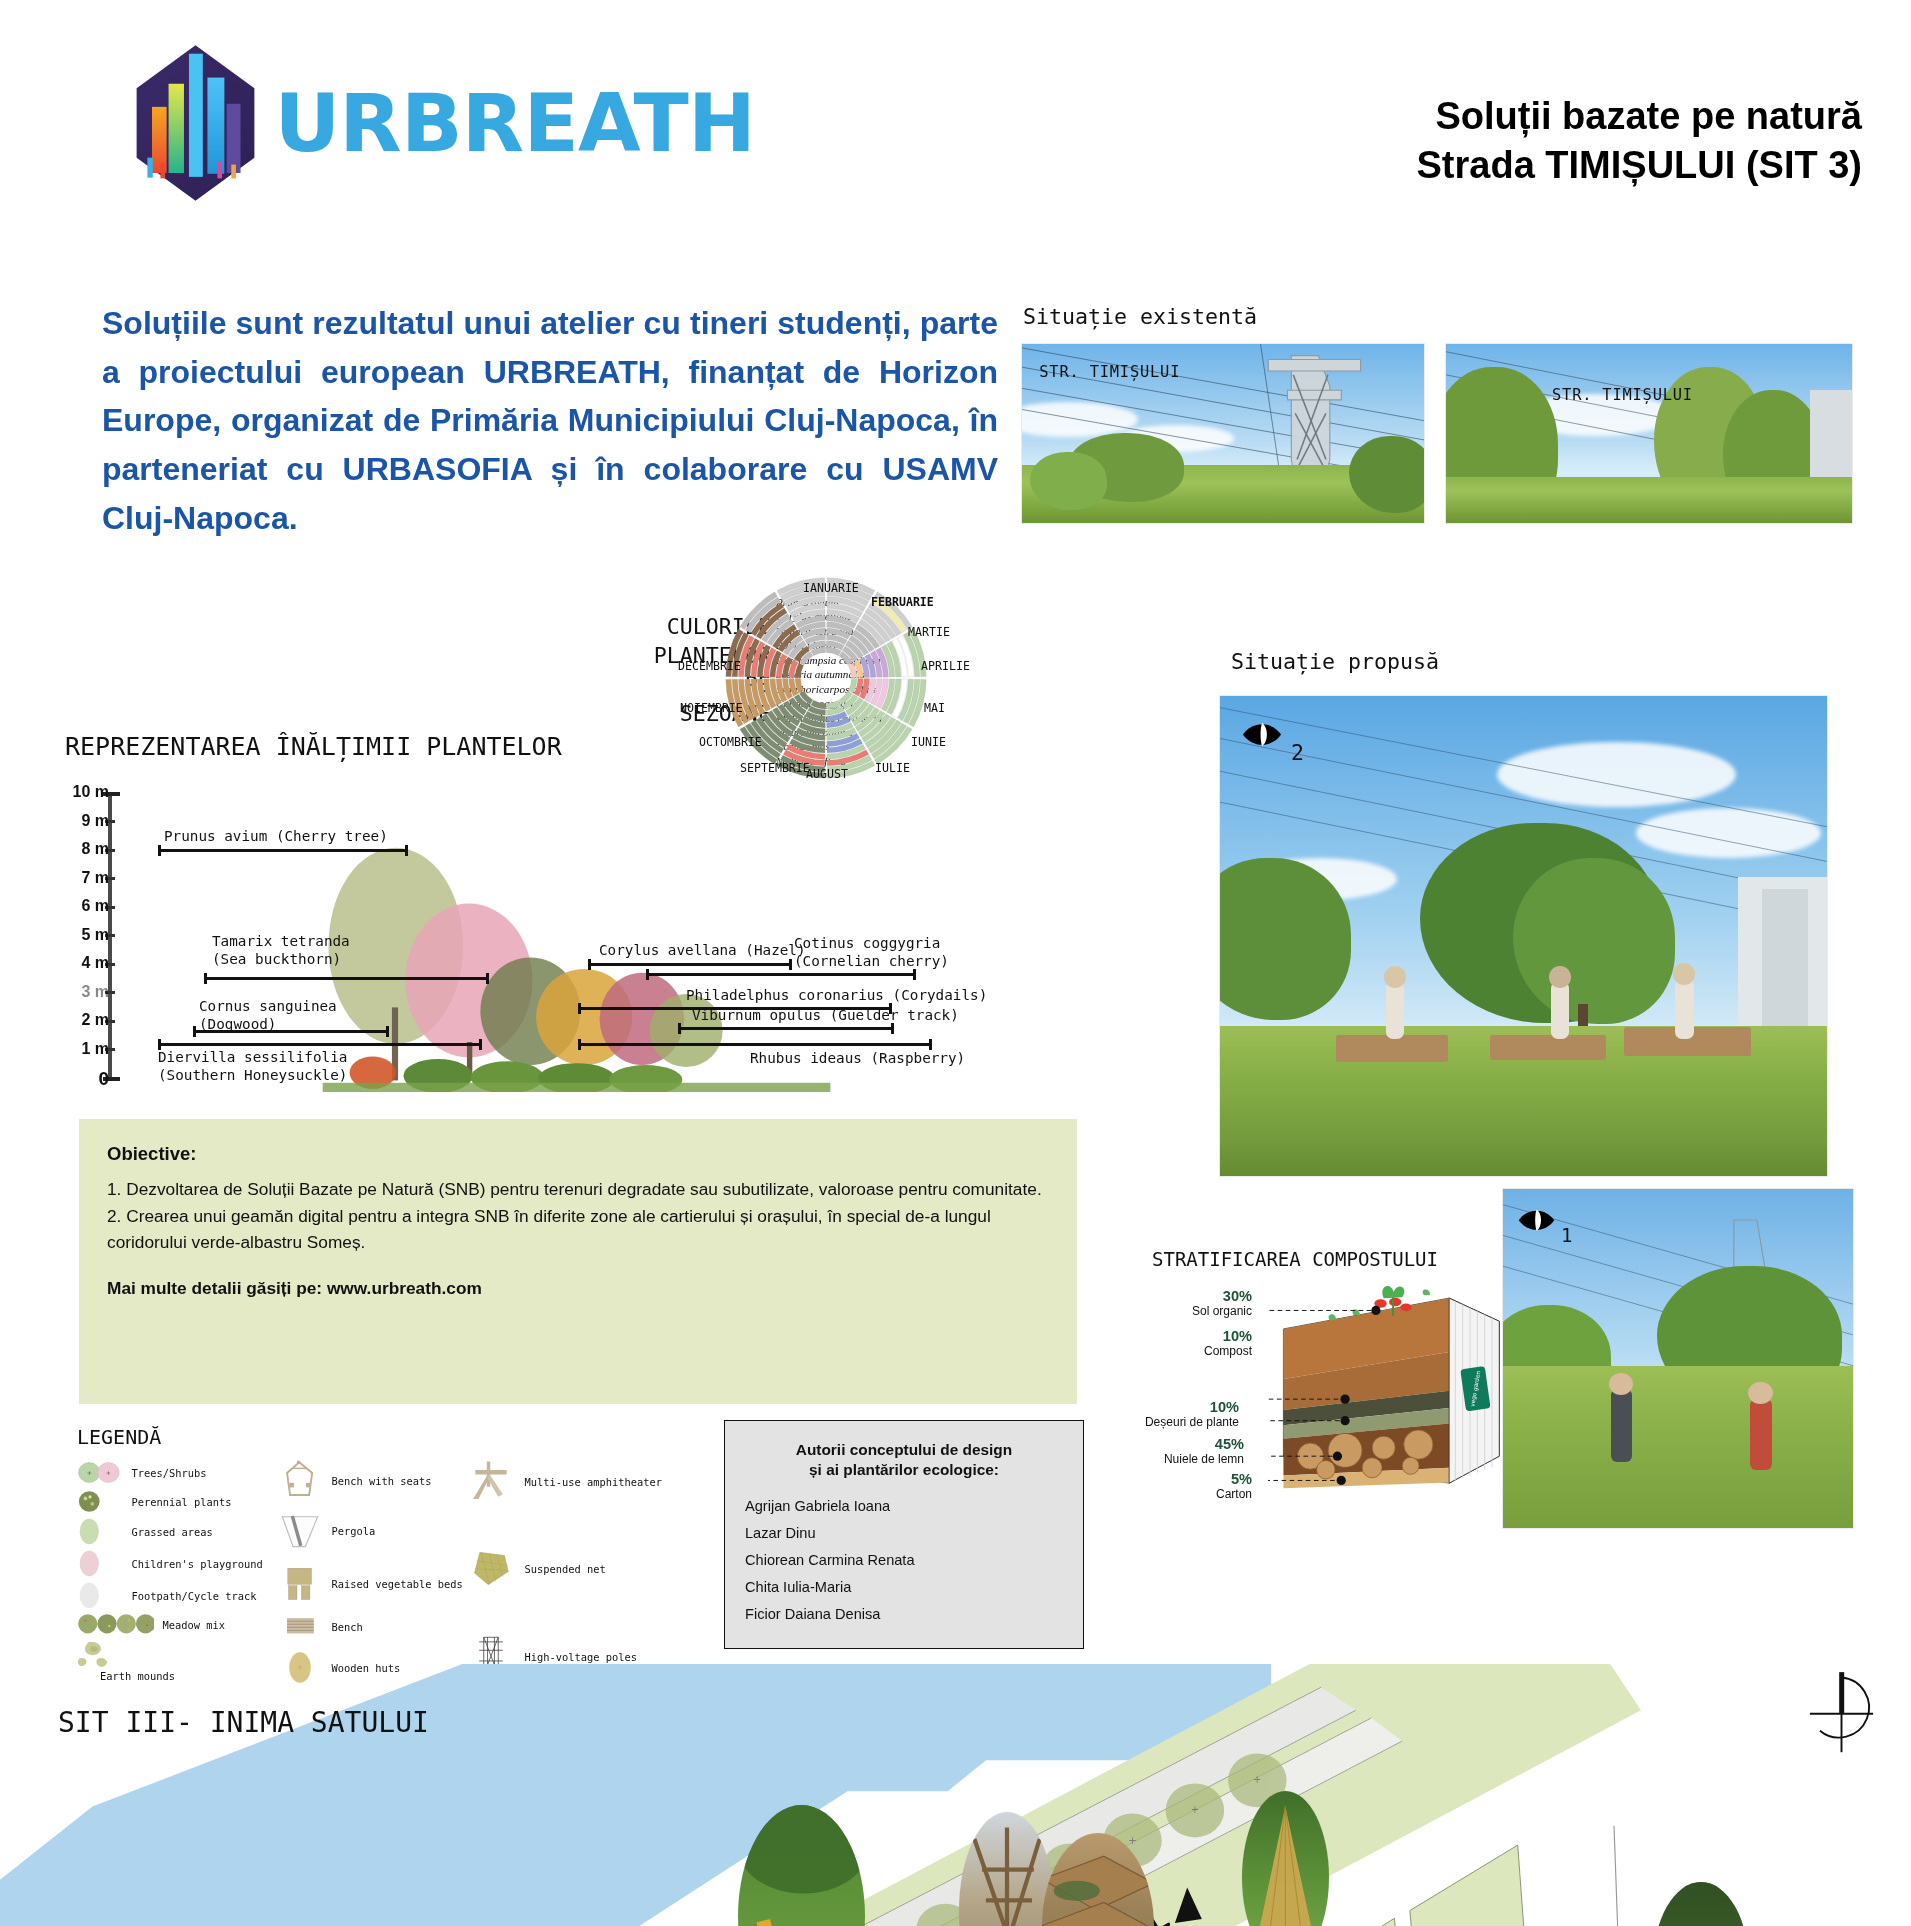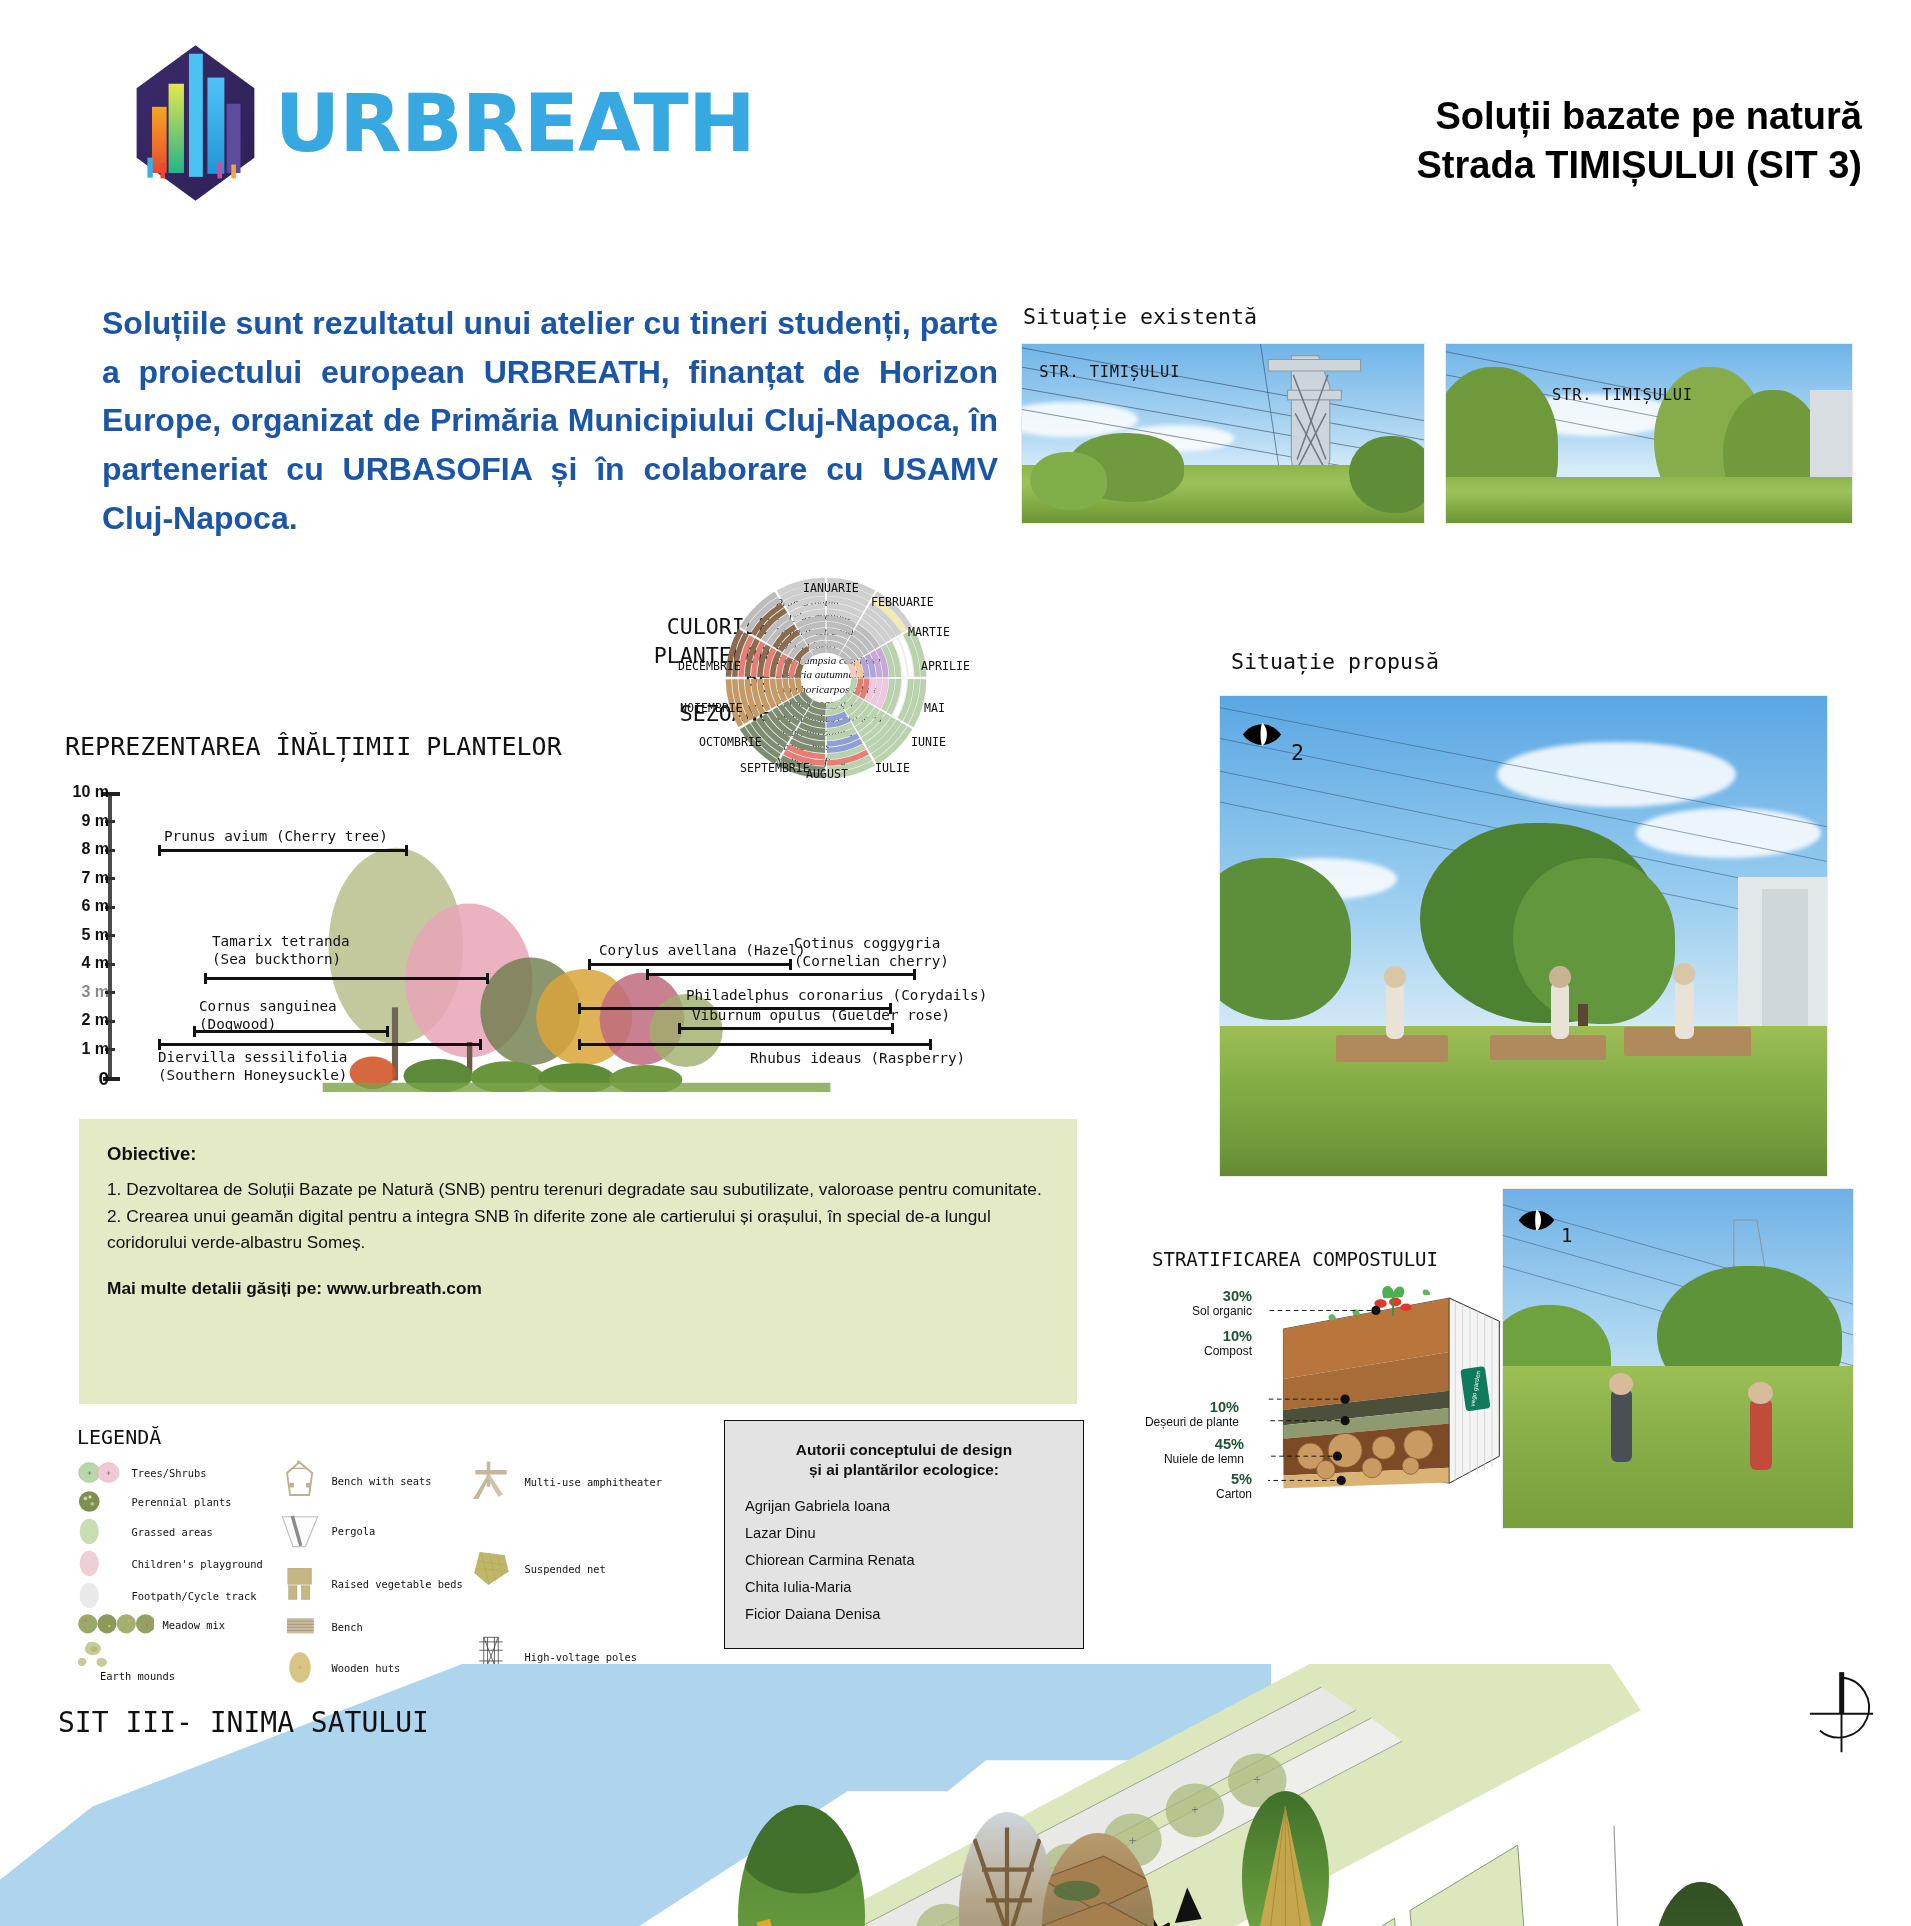--- a/index.html
+++ b/index.html
@@ -351,21 +351,21 @@
   <div class="ht-bar" style="left:586px;top:189px;width:270px;"></div>
   <div class="ht-name" style="left:734px;top:151px;">
     <span>Cotinus coggygria</span><br>
     <span>(Cornelian cherry)</span>
   </div>
 
   <div class="ht-bar" style="left:518px;top:223px;width:314px;"></div>
   <div class="ht-name" style="left:626px;top:203px;">Philadelphus coronarius (Corydails)</div>
 
   <div class="ht-bar" style="left:618px;top:243px;width:216px;"></div>
-  <div class="ht-name" style="left:632px;top:223px;">Viburnum opulus (Guelder rose)</div>
+  <div class="ht-name" style="left:632px;top:223px;">Viburnum opulus (Guelder track)</div>
 
   <div class="ht-bar" style="left:518px;top:259px;width:354px;"></div>
   <div class="ht-name" style="left:690px;top:266px;">Rhubus ideaus (Raspberry)</div>
 </div>
 
 <div id="wheel-wrap">
   <div id="wheel-title">
     <div>CULORILE</div>
     <div>PLANTELOR PE</div>
     <div>SEZOANE</div>
@@ -526,21 +526,21 @@
         <path d="M319.1913926174782 350.1247402073414 A80.33333333333334 80.33333333333334 0 0 1 281.1216284872447 360.32550276208076 L280.9242963384514 346.193547089416 A66.20000000000002 66.20000000000002 0 0 0 312.2963094349841 337.78744151526143 Z" fill="#b9d3ac" stroke="#8a8a8a" stroke-width="0.4"></path>
         <path d="M278.87837151275534 360.32550276208076 A80.33333333333334 80.33333333333334 0 0 1 240.8086073825218 350.1247402073414 L247.7036905650159 337.78744151526143 A66.20000000000002 66.20000000000002 0 0 0 279.0757036615486 346.193547089416 Z" fill="#7e8d72" stroke="#8a8a8a" stroke-width="0.4"></path>
         <path d="M238.8658898553974 349.00311172009674 A80.33333333333334 80.33333333333334 0 0 1 210.99688827990332 321.13411014460263 L223.13685482319002 313.8972376544319 A66.20000000000002 66.20000000000002 0 0 0 246.10276234556815 336.86314517681 Z" fill="#7e8d72" stroke="#8a8a8a" stroke-width="0.4"></path>
         <path d="M209.8752597926586 319.1913926174782 A80.33333333333334 80.33333333333334 0 0 1 199.6744972379192 281.12162848724466 L213.80645291058403 280.9242963384514 A66.20000000000002 66.20000000000002 0 0 0 222.21255848473857 312.2963094349841 Z" fill="#c79a63" stroke="#8a8a8a" stroke-width="0.4"></path>
         <path d="M199.6744972379192 278.87837151275534 A80.33333333333334 80.33333333333334 0 0 1 209.8752597926586 240.80860738252187 L222.21255848473857 247.70369056501593 A66.20000000000002 66.20000000000002 0 0 0 213.80645291058403 279.0757036615486 Z" fill="#8d6b4f" stroke="#8a8a8a" stroke-width="0.4"></path>
         <path d="M210.9968882799033 238.8658898553974 A80.33333333333334 80.33333333333334 0 0 1 238.86588985539737 210.99688827990332 L246.10276234556812 223.13685482319002 A66.20000000000002 66.20000000000002 0 0 0 223.13685482319 246.10276234556815 Z" fill="#bdbdbd" stroke="#8a8a8a" stroke-width="0.4"></path>
         <path d="M240.80860738252184 209.8752597926586 A80.33333333333334 80.33333333333334 0 0 1 278.87837151275534 199.6744972379192 L279.0757036615486 213.80645291058403 A66.20000000000002 66.20000000000002 0 0 0 247.7036905650159 222.21255848473857 Z" fill="#bdbdbd" stroke="#8a8a8a" stroke-width="0.4"></path>
       </svg>
   </div>
   <div class="mon-lab" style="left:179px;top:10.8px;">IANUARIE</div>
-  <div class="mon-lab" style="left:247px;top:25px;">FEBRUARIE</div>
+  <div class="mon-lab" style="left:247px;top:25px;font-weight:bold;">FEBRUARIE</div>
   <div class="mon-lab" style="left:284px;top:55px;">MARTIE</div>
   <div class="mon-lab" style="left:297px;top:89px;">APRILIE</div>
   <div class="mon-lab" style="left:300px;top:131px;">MAI</div>
   <div class="mon-lab" style="left:287px;top:165px;">IUNIE</div>
   <div class="mon-lab" style="left:251px;top:191px;">IULIE</div>
   <div class="mon-lab" style="left:182px;top:197px;">AUGUST</div>
   <div class="mon-lab" style="left:116px;top:191px;">SEPTEMBRIE</div>
   <div class="mon-lab" style="left:75px;top:165px;">OCTOMBRIE</div>
   <div class="mon-lab" style="left:56px;top:131px;">NOIEMBRIE</div>
   <div class="mon-lab" style="left:54px;top:89px;">DECEMBRIE</div>

